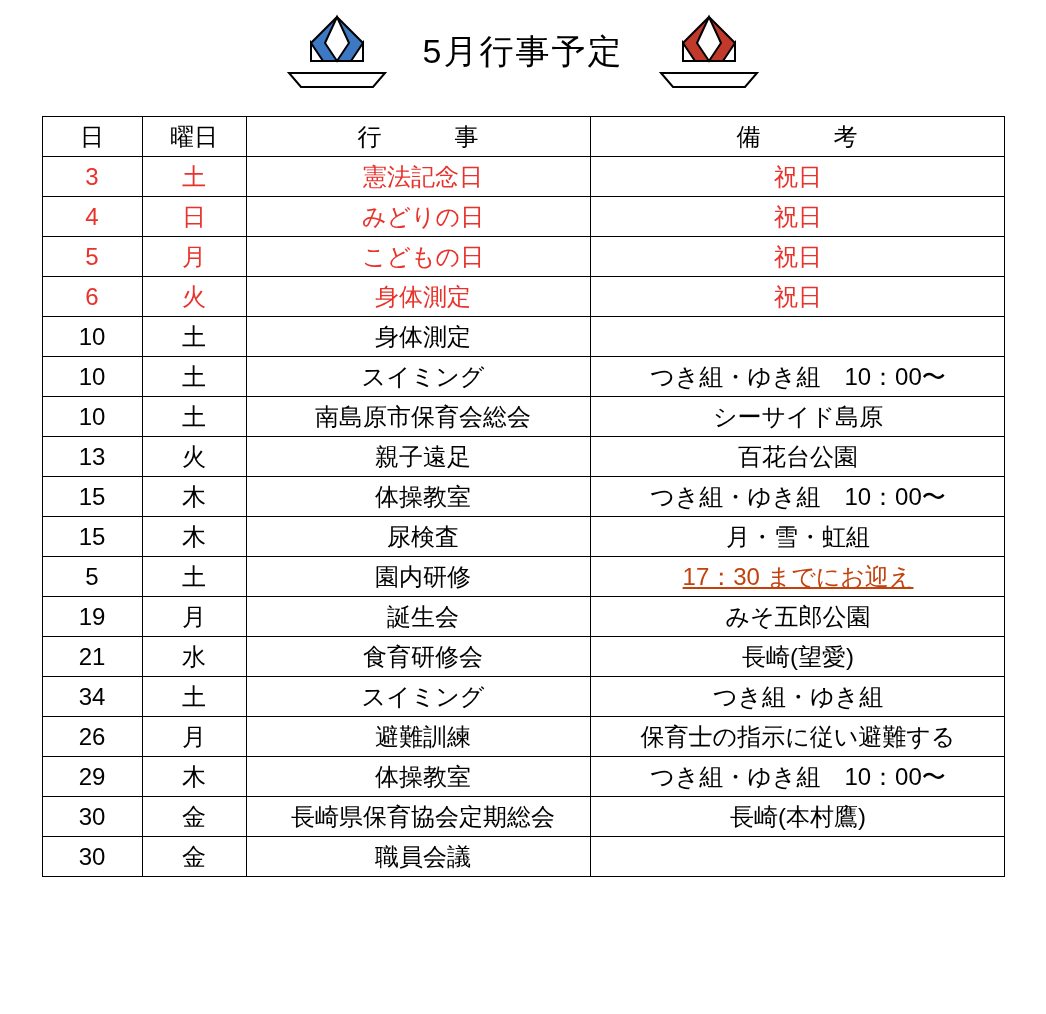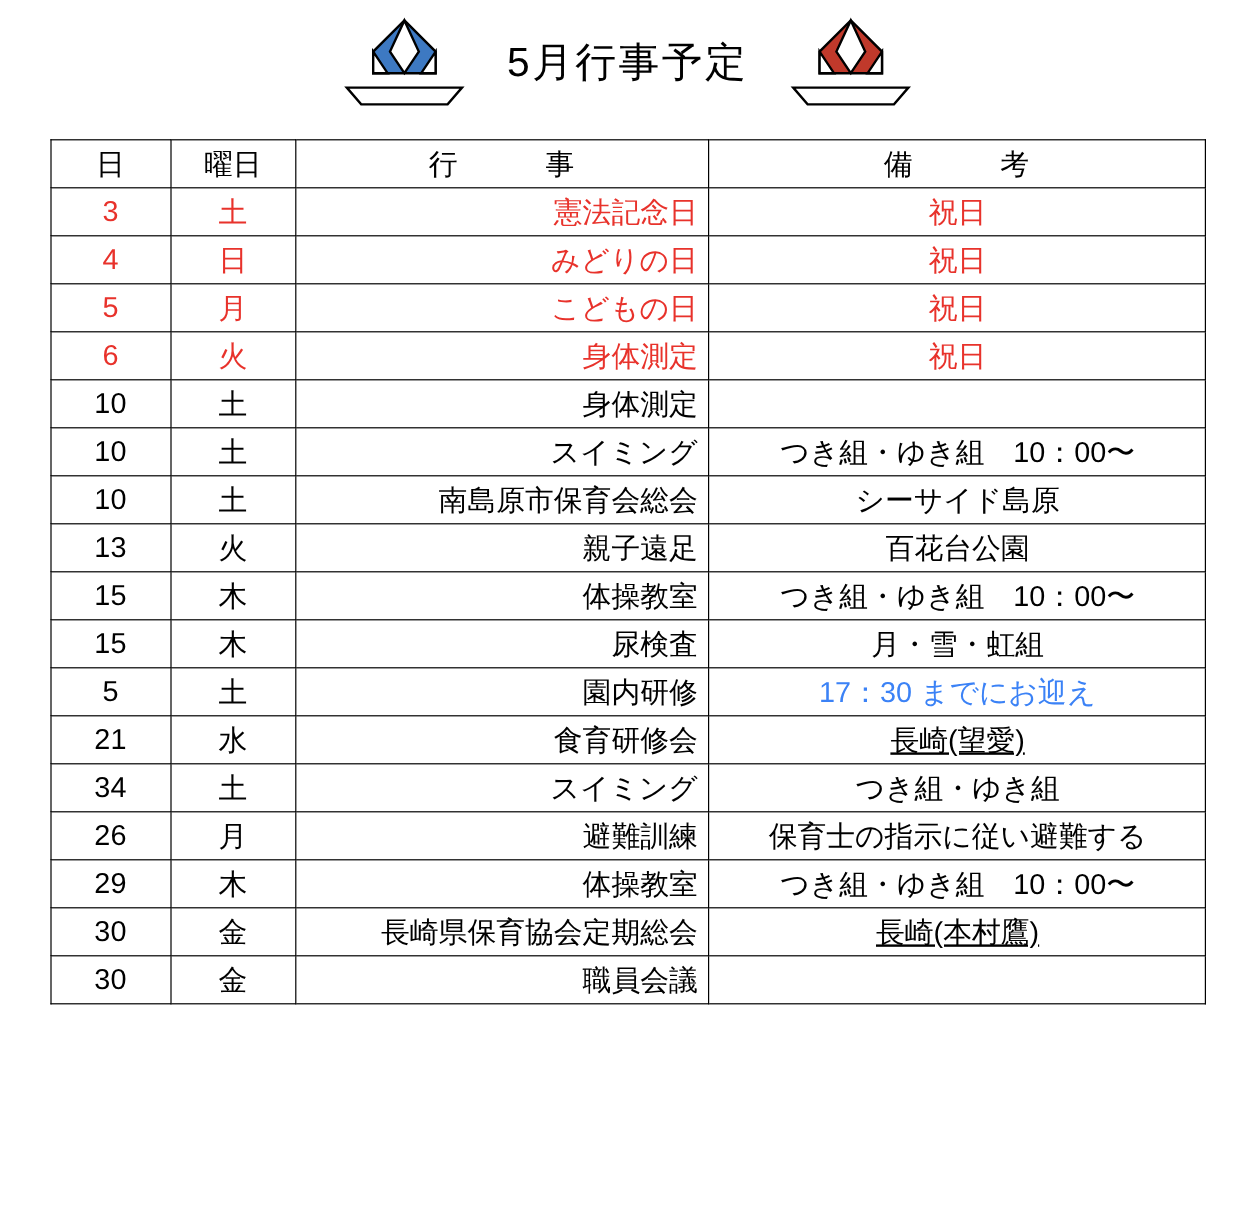--- a/index.html
+++ b/index.html
@@ -67,30 +67,30 @@
     text-indent: 0.35em;
   }
   thead td.head-day, thead th.head-day {
     letter-spacing: 0;
     text-indent: 0;
   }
   tbody td.day, tbody td.dow {
     text-align: center;
   }
   tbody td.event {
-    text-align: right;
+    text-align: center;
     padding-left: 18px;
   }
   tbody td.note {
     text-align: center;
     padding-left: 10px;
   }
   tr.holiday td { color: #e8322b; }
-  td.note-red { color: #3b82f6; }
-  .small-note { font-size: 20px; text-decoration: underline; }
+  td.note-red { color: #c2410c; text-decoration: underline; }
+  .small-note { font-size: 20px; }
 </style>
 </head>
 <body>
 
 <div class="page">
 
   <div class="title-row">
     <span class="crest">
       <svg viewBox="0 0 120 78" width="120" height="78" aria-hidden="true">
         <g fill="none" stroke="#000000" stroke-width="2">
@@ -192,20 +192,26 @@
           <td class="event">尿検査</td>
           <td class="note">月・雪・虹組</td>
         </tr>
         <tr>
           <td class="day">5</td>
           <td class="dow">土</td>
           <td class="event">園内研修</td>
           <td class="note note-red">17：30 までにお迎え</td>
         </tr>
         <tr>
+          <td class="day">19</td>
+          <td class="dow">月</td>
+          <td class="event">誕生会</td>
+          <td class="note">みそ五郎公園</td>
+        </tr>
+        <tr>
           <td class="day">21</td>
           <td class="dow">水</td>
           <td class="event">食育研修会</td>
           <td class="note small-note">長崎(望愛)</td>
         </tr>
         <tr>
           <td class="day">34</td>
           <td class="dow">土</td>
           <td class="event">スイミング</td>
           <td class="note">つき組・ゆき組</td>

